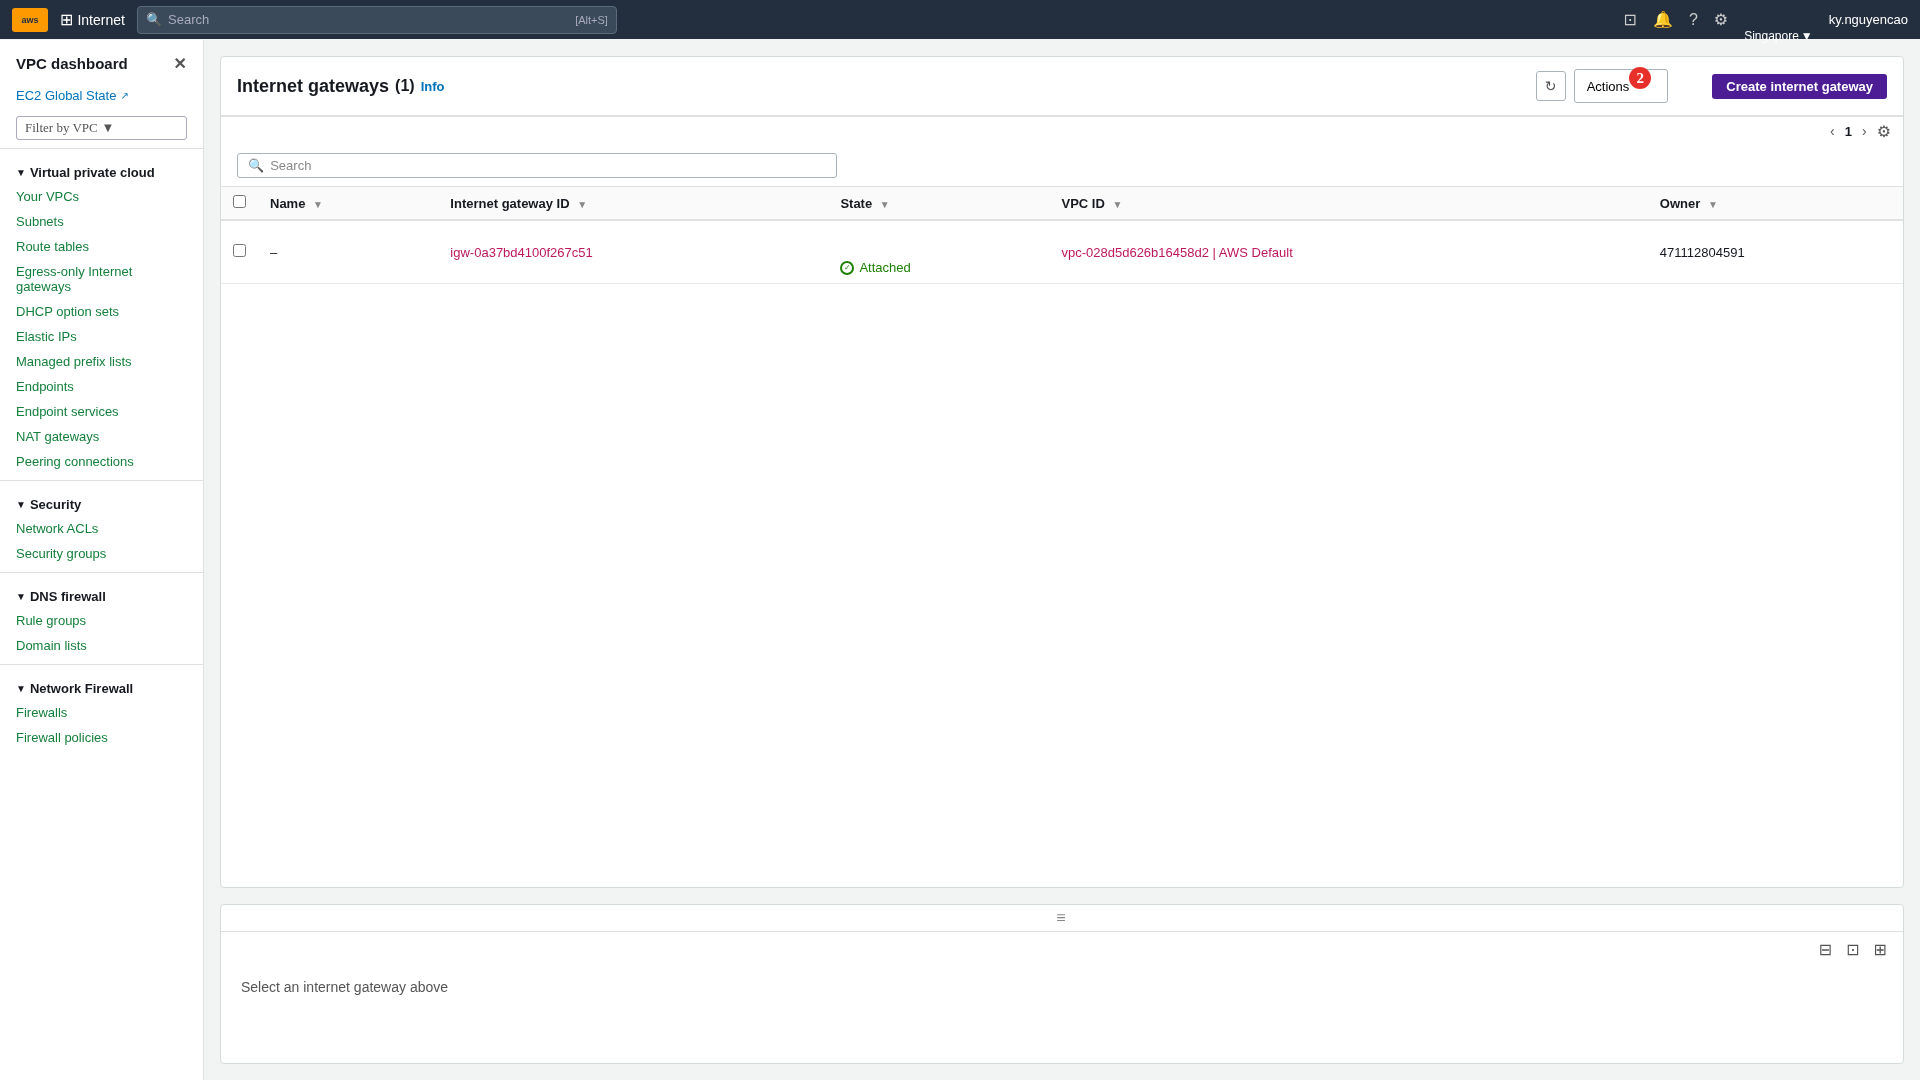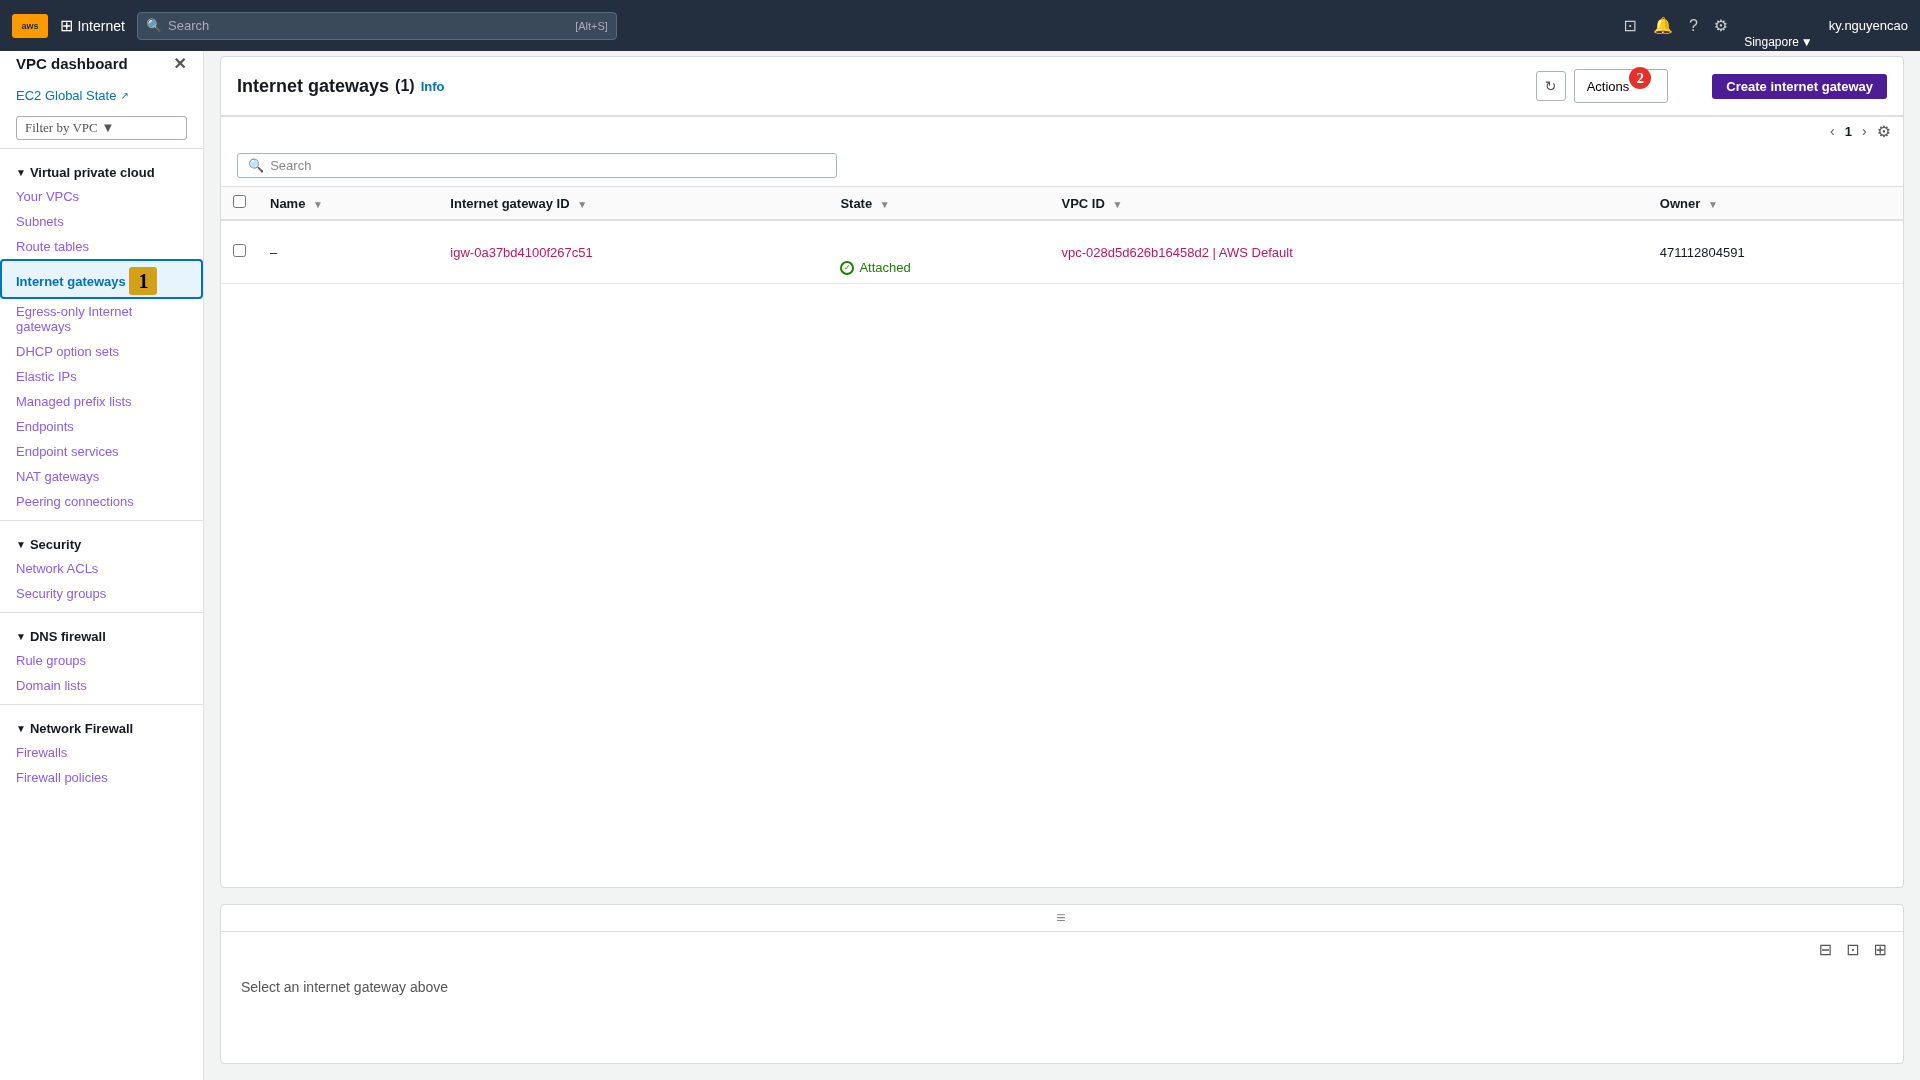--- a/index.html
+++ b/index.html
@@ -1,21 +1,21 @@
 <!DOCTYPE html>
 <html><head>
   <meta charset="utf-8">
   <style>
     * { box-sizing: border-box; margin: 0; padding: 0; }
     body { font-family: 'Amazon Ember', Arial, sans-serif; font-size: 13px; background: #f2f3f3; color: #16191f; }
 
     
     .top-nav {
       background: #232f3e;
-      height: 51px;
+      height: 39px;
       display: flex;
       align-items: center;
       padding: 0 12px;
       gap: 12px;
       position: fixed;
       top: 0; left: 0; right: 0;
       z-index: 100;
     }
     .aws-logo {
       width: 36px; height: 24px;
@@ -79,21 +79,21 @@
     }
     .sidebar-header {
       display: flex; align-items: center; justify-content: space-between;
       padding: 14px 16px 10px;
       font-size: 15px; font-weight: 700;
     }
     .sidebar-close { cursor: pointer; color: #555; font-size: 16px; }
     .sidebar-link {
       display: block;
       padding: 5px 16px;
-      color: #8b5cf6;
+      color: #15803d;
       cursor: pointer;
       text-decoration: none;
       font-size: 13px;
     }
     .sidebar-link.active {
       background: #e8f4fd;
       border: 2px solid #0073bb;
       border-radius: 4px;
       color: #0073bb;
       font-weight: 600;
@@ -402,21 +402,20 @@
     <div class="sidebar-divider"></div>
 
     <div class="section-title">
       <span class="arrow">▼</span>
       <span>Virtual private cloud</span>
     </div>
 
     <a class="sidebar-link">Your VPCs</a>
     <a class="sidebar-link">Subnets</a>
     <a class="sidebar-link">Route tables</a>
-    <a class="sidebar-link active">Internet gateways <span class="badge-1">1</span></a>
     <a class="sidebar-link">Egress-only Internet gateways</a>
     <a class="sidebar-link">DHCP option sets</a>
     <a class="sidebar-link">Elastic IPs</a>
     <a class="sidebar-link">Managed prefix lists</a>
     <a class="sidebar-link">Endpoints</a>
     <a class="sidebar-link">Endpoint services</a>
     <a class="sidebar-link">NAT gateways</a>
     <a class="sidebar-link">Peering connections</a>
 
     <div class="sidebar-divider"></div>

